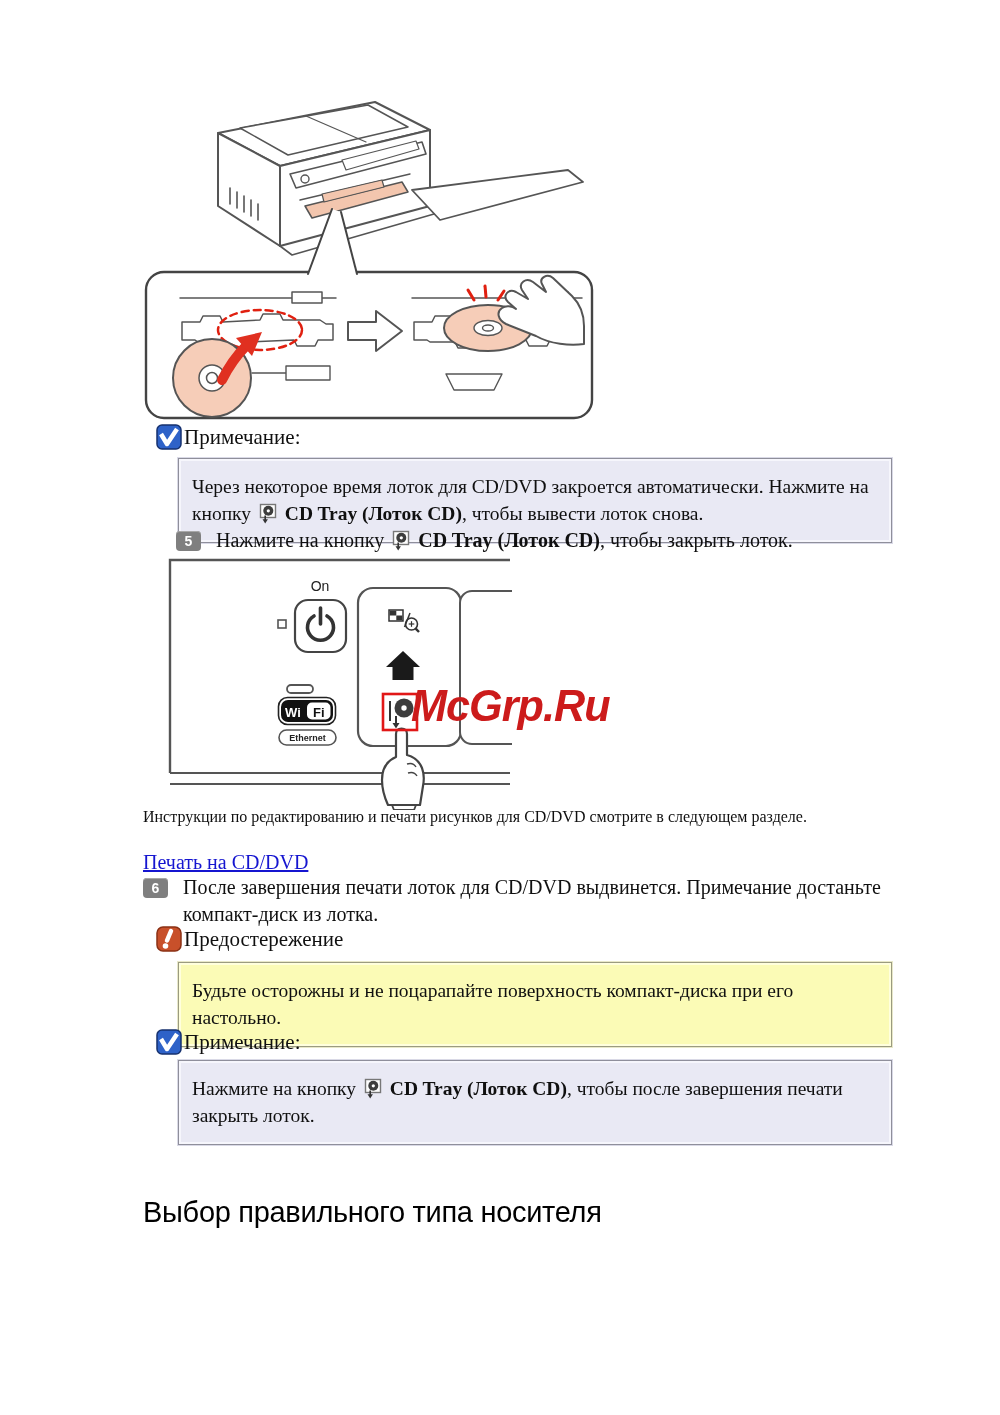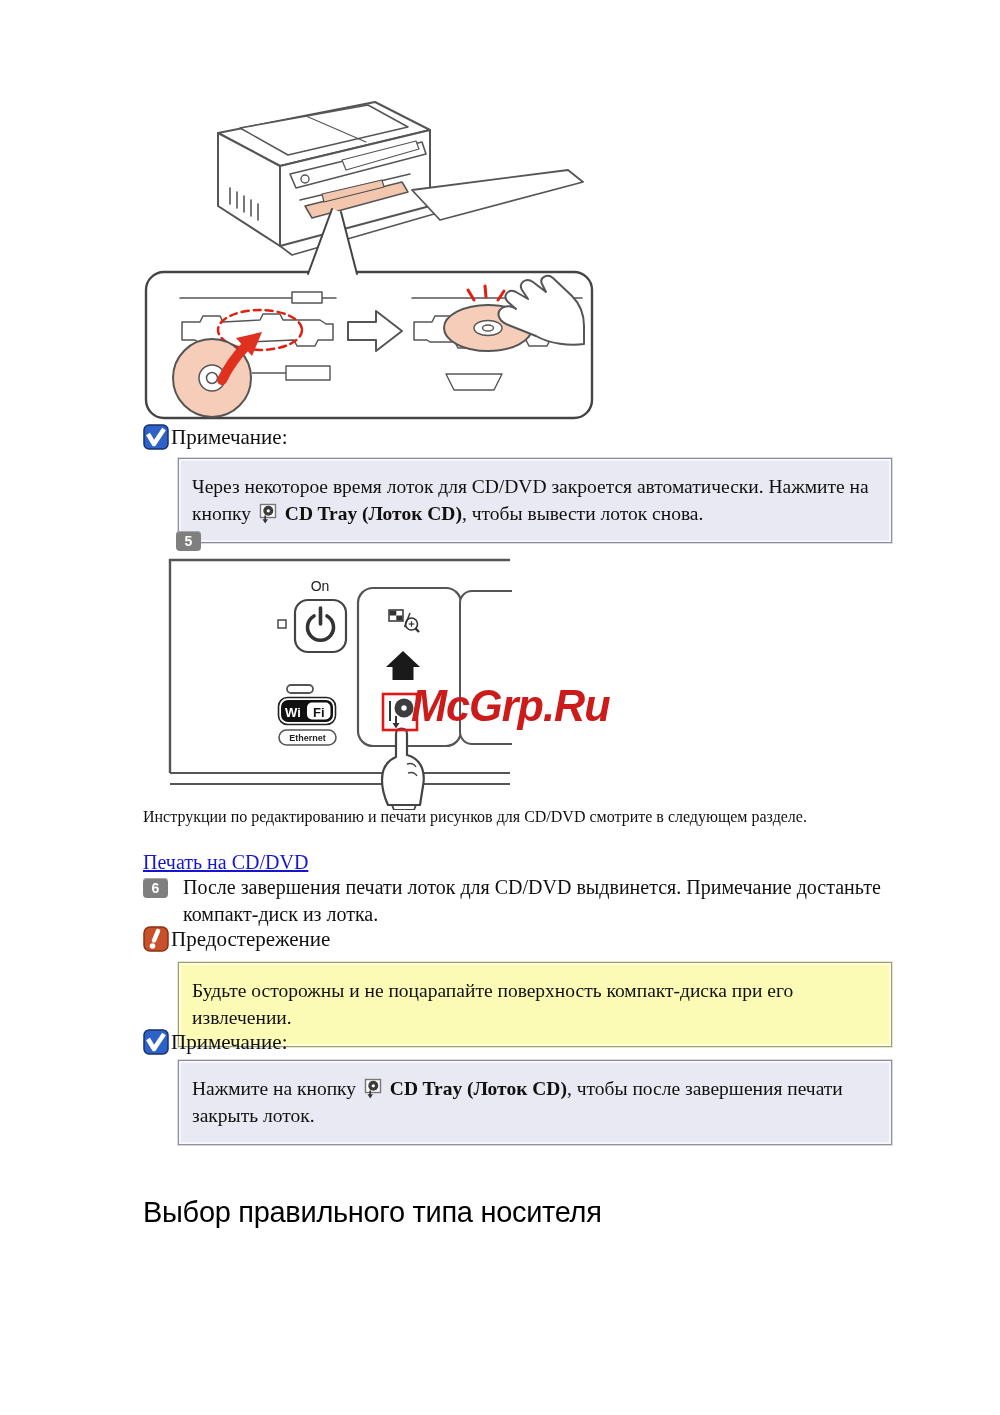--- a/index.html
+++ b/index.html
@@ -1,20 +1,20 @@
 <!DOCTYPE html>
 <html><head>
 <meta charset="utf-8">
 <style>
   html,body{margin:0;padding:0;background:#fff;}
   .page{position:relative;width:1000px;height:1415px;background:#fff;overflow:hidden;
         font-family:"Liberation Serif",serif;color:#101010;}
   .abs{position:absolute;}
   
-  .label-row{position:absolute;left:143px;display:flex;align-items:flex-start;font-size:21px;}
+  .label-row{position:absolute;left:156px;display:flex;align-items:flex-start;font-size:21px;}
   .label-row .txt{margin-left:2px;padding-top:1px;}
   
   .msg-box{position:absolute;left:178px;width:714px;box-sizing:border-box;padding:15px 13px;
            font-size:19.5px;line-height:26.5px;border:1px solid #8f8f9b;}
   .note-box{background:#e9e9f4;box-shadow:inset 0 0 0 2px #f6f6fc,0 0 0 1px #d9d9e6;}
   .caution-box{background:#fbfbb6;border-color:#9b9b80;box-shadow:inset 0 0 0 2px #ffffdd,0 0 0 1px #e8e8c9;}
   
   .step{position:absolute;display:flex;gap:15px;font-size:20px;line-height:27px;}
   .step-badge{flex:0 0 auto;width:25px;height:20px;margin-top:4px;background:#7f7f7f;border-radius:4px;
               color:#fff;font-family:"Liberation Sans",sans-serif;font-size:14px;font-weight:bold;
@@ -140,20 +140,27 @@
   <div class="msg-box note-box" style="top:458px">
     <span>Через некоторое время лоток для CD/DVD закроется автоматически. Нажмите на кнопку</span>
     <svg class="cd-icon" width="18" height="21" viewBox="0 0 18 21">
         <use href="#cdtrayicon"></use>
       </svg>
     <span class="bold">CD Tray (Лоток CD)</span><span>, чтобы вывести лоток снова.</span>
   </div>
 
   <div class="step" style="left:176px;top:527px;width:700px">
     <div class="step-badge">5</div>
+    <div>
+      <span>Нажмите на кнопку</span>
+      <svg class="cd-icon" width="18" height="21" viewBox="0 0 18 21">
+          <use href="#cdtrayicon"></use>
+        </svg>
+      <span class="bold">CD Tray (Лоток CD)</span><span>, чтобы закрыть лоток.</span>
+    </div>
   </div>
 
   <svg class="abs" style="left:168px;top:558px" width="344" height="252" viewBox="0 0 344 252">
 
     <path d="M2,215 L2,2 L342,2" fill="none" stroke="#555" stroke-width="2.4"></path>
     <line x1="2" y1="215" x2="342" y2="215" stroke="#555" stroke-width="2"></line>
     <line x1="2" y1="226" x2="342" y2="226" stroke="#555" stroke-width="2"></line>
 
     <text class="svgtext" x="152" y="33" font-size="14" fill="#222" text-anchor="middle">On</text>
     <rect x="127" y="42" width="51" height="52" rx="13" fill="#fff" stroke="#444" stroke-width="2.2"></rect>
@@ -219,21 +226,21 @@
   </div>
 
   <div class="label-row" style="top:926px">
     <svg width="26" height="26" viewBox="0 0 26 26">
       <rect x="1" y="1" width="24" height="24" rx="6" fill="#c8502a" stroke="#8a3014" stroke-width="1.5"></rect>
       <line x1="15" y1="5" x2="11" y2="14.5" stroke="#fff" stroke-width="4.5" stroke-linecap="round"></line>
       <circle cx="9.5" cy="20" r="2.8" fill="#fff"></circle>
     </svg>
     <span class="txt">Предостережение</span>
   </div>
-  <div class="msg-box caution-box" style="top:962px">Будьте осторожны и не поцарапайте поверхность компакт-диска при его извлечении.</div>
+  <div class="msg-box caution-box" style="top:962px">Будьте осторожны и не поцарапайте поверхность компакт-диска при его настольно.</div>
 
   <div class="label-row" style="top:1029px">
     <svg width="26" height="26" viewBox="0 0 26 26">
       <rect x="1" y="1" width="24" height="24" rx="5" fill="#2e62c8" stroke="#16316e" stroke-width="1.5"></rect>
       <path d="M5,10 L11,20 L21,5" fill="none" stroke="#fff" stroke-width="4.5" stroke-linejoin="round"></path>
     </svg>
     <span class="txt">Примечание:</span>
   </div>
   <div class="msg-box note-box" style="top:1060px">
     <span>Нажмите на кнопку</span>

